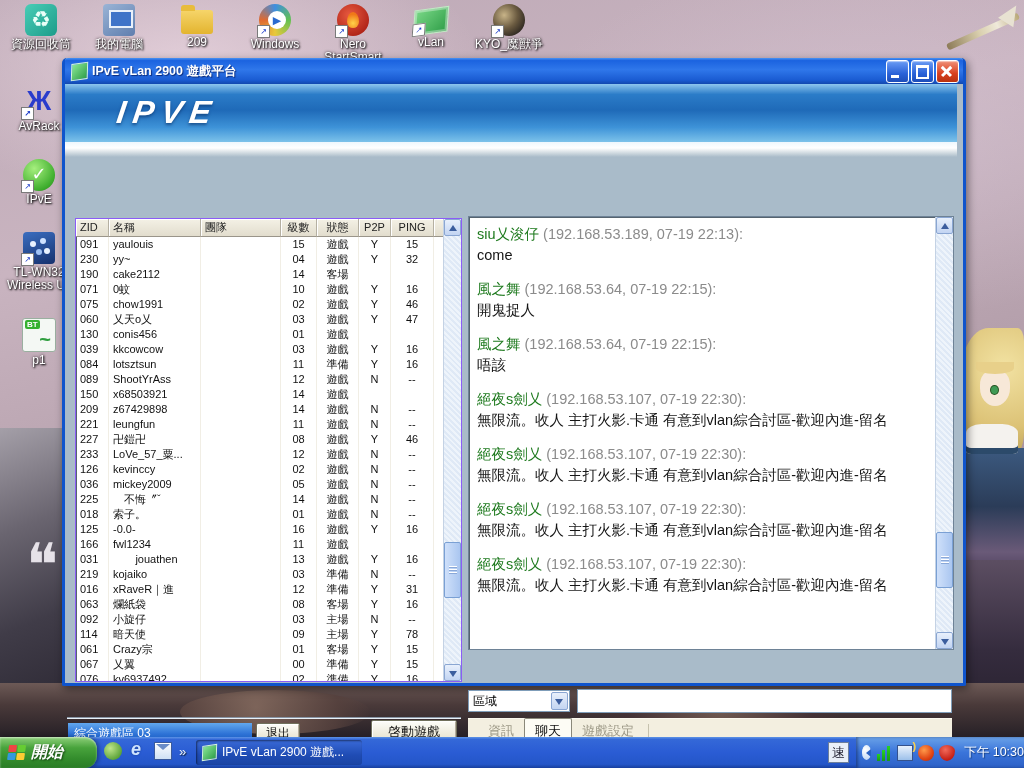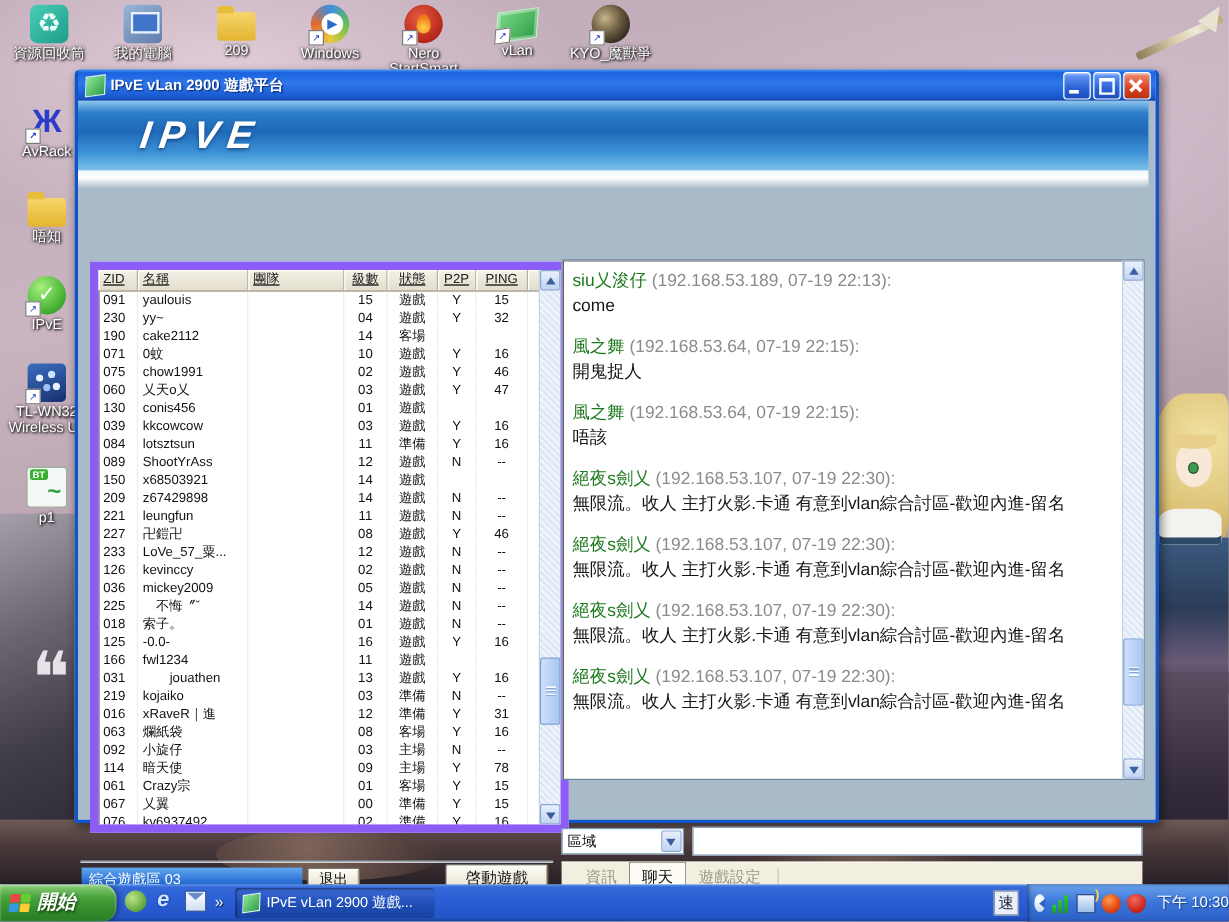--- a/index.html
+++ b/index.html
@@ -110,21 +110,21 @@
   .navtab{width:93px;text-align:center;color:#fff;font-size:14px;line-height:40px;
     border-left:1px solid rgba(255,255,255,.55);text-shadow:1px 1px 1px rgba(0,30,90,.6);cursor:pointer;}
   .navtab:last-child{border-right:1px solid rgba(255,255,255,.55);}
   .navtab.active{background:linear-gradient(180deg,#d3ea6a 0%,#97c21d 30%,#6fa108 70%,#8ab81a 100%);
     box-shadow:inset 0 0 6px rgba(255,255,160,.6);}
   .navfade{position:absolute;left:0;top:84px;width:892px;height:15px;
     background:linear-gradient(180deg,#eef7fd 0%,#ffffff 40%,#c6d2da 80%,#a9bbc9 100%);}
   .client{position:absolute;left:0;top:99px;width:892px;height:520px;background:#a9bbc9;}
   
   .ptable{position:absolute;left:10px;top:61px;width:385px;height:462px;background:#fff;
-    border:7px solid #8b5cf6;box-shadow:inset 1px 1px 0 #55636f;overflow:hidden;text-decoration:underline;}
+    border:1px solid #8b5cf6;box-shadow:inset 1px 1px 0 #55636f;overflow:hidden;}
   .thead{display:flex;height:18px;background:#ebe7db;}
   .th{font-size:11px;line-height:17px;color:#222;background:linear-gradient(180deg,#f4f1e6,#e2ddcd);
     border-right:1px solid #b5b0a2;border-bottom:1px solid #9a958a;box-shadow:inset 1px 1px 0 #fff;
     padding-left:4px;box-sizing:border-box;white-space:pre;overflow:hidden;}
   .th.fill{flex:1;}
   .tbody{position:absolute;left:0;top:18px;right:17px;bottom:0;overflow:hidden;}
   .trow{display:flex;height:15px;}
   .td{font-size:11px;line-height:15px;color:#111;border-right:1px solid #f1eee5;
     padding-left:4px;box-sizing:border-box;white-space:pre;overflow:hidden;}
   .a-c{text-align:center;padding-left:0;}
@@ -291,24 +291,20 @@
       </div>
     </div>
   <div id="left-icons">
       <div class="dicon">
         <div class="ic ic-avrack">
           <span class="sc">↗</span>
         </div>
         <div class="dlabel">AvRack</div>
       </div>
       <div class="dicon">
-        <div class="ic ic-folder2"></div>
-        <div class="dlabel">唔知</div>
-      </div>
-      <div class="dicon">
         <div class="ic ic-foxy">
           <span class="sc">↗</span>
         </div>
         <div class="dlabel">IPvE</div>
       </div>
       <div class="dicon">
         <div class="ic ic-wifi">
           <span class="sc">↗</span>
         </div>
         <div class="dlabel">TL-WN32

